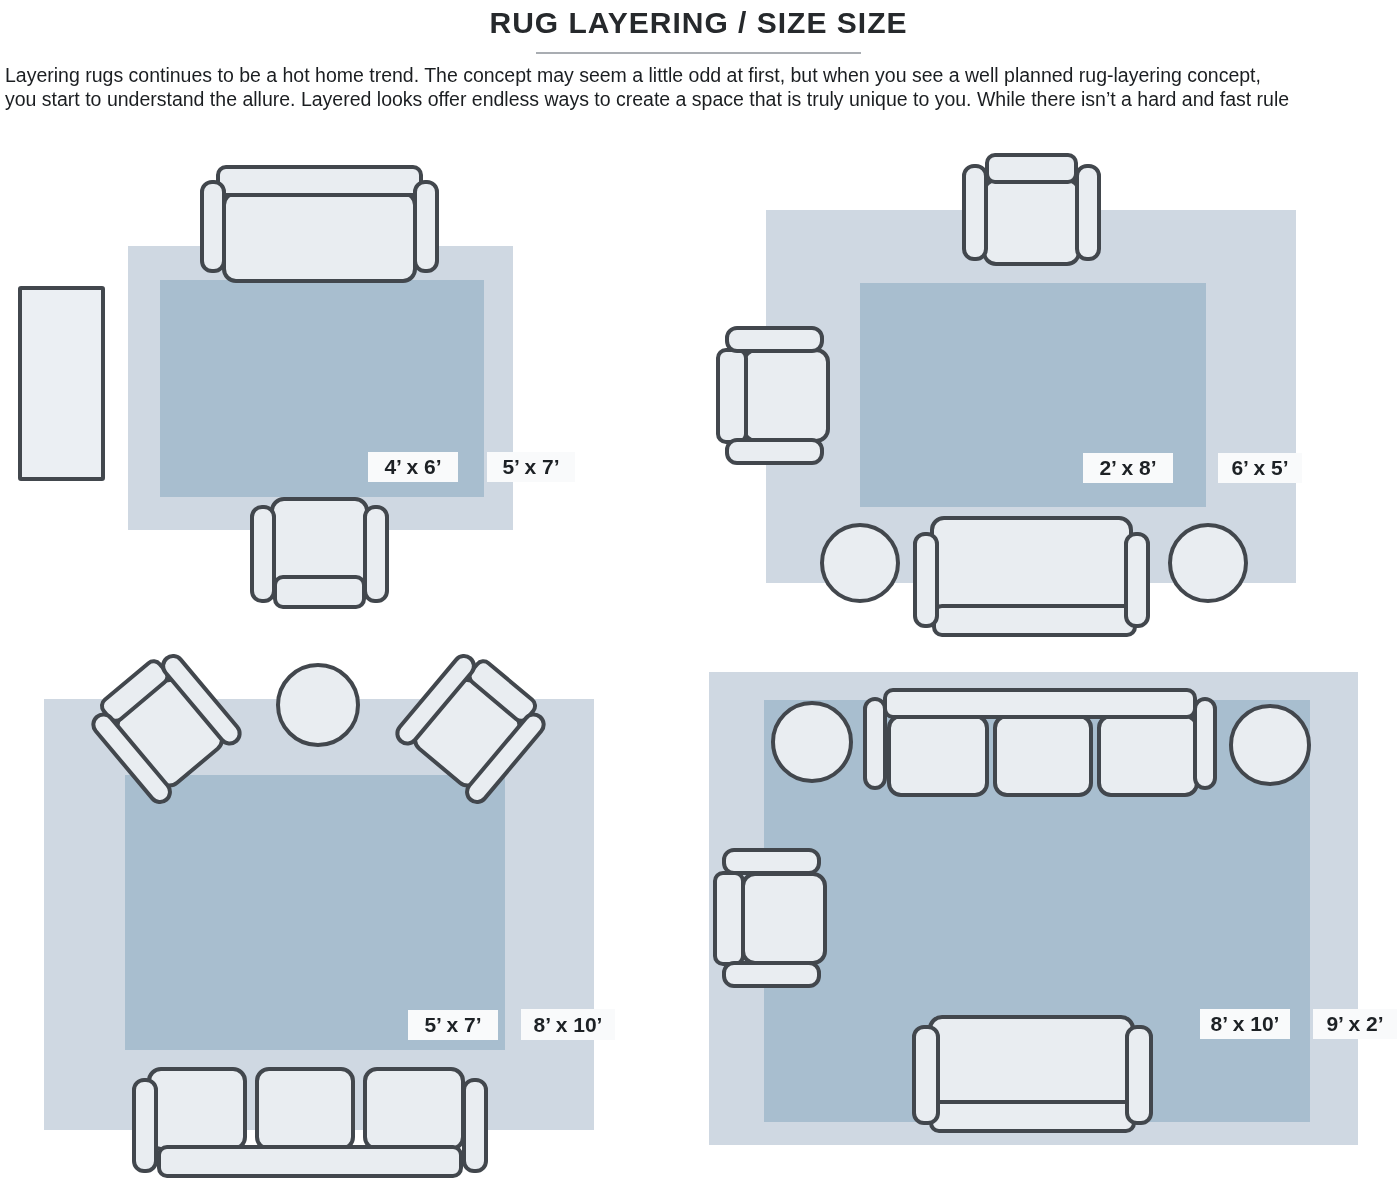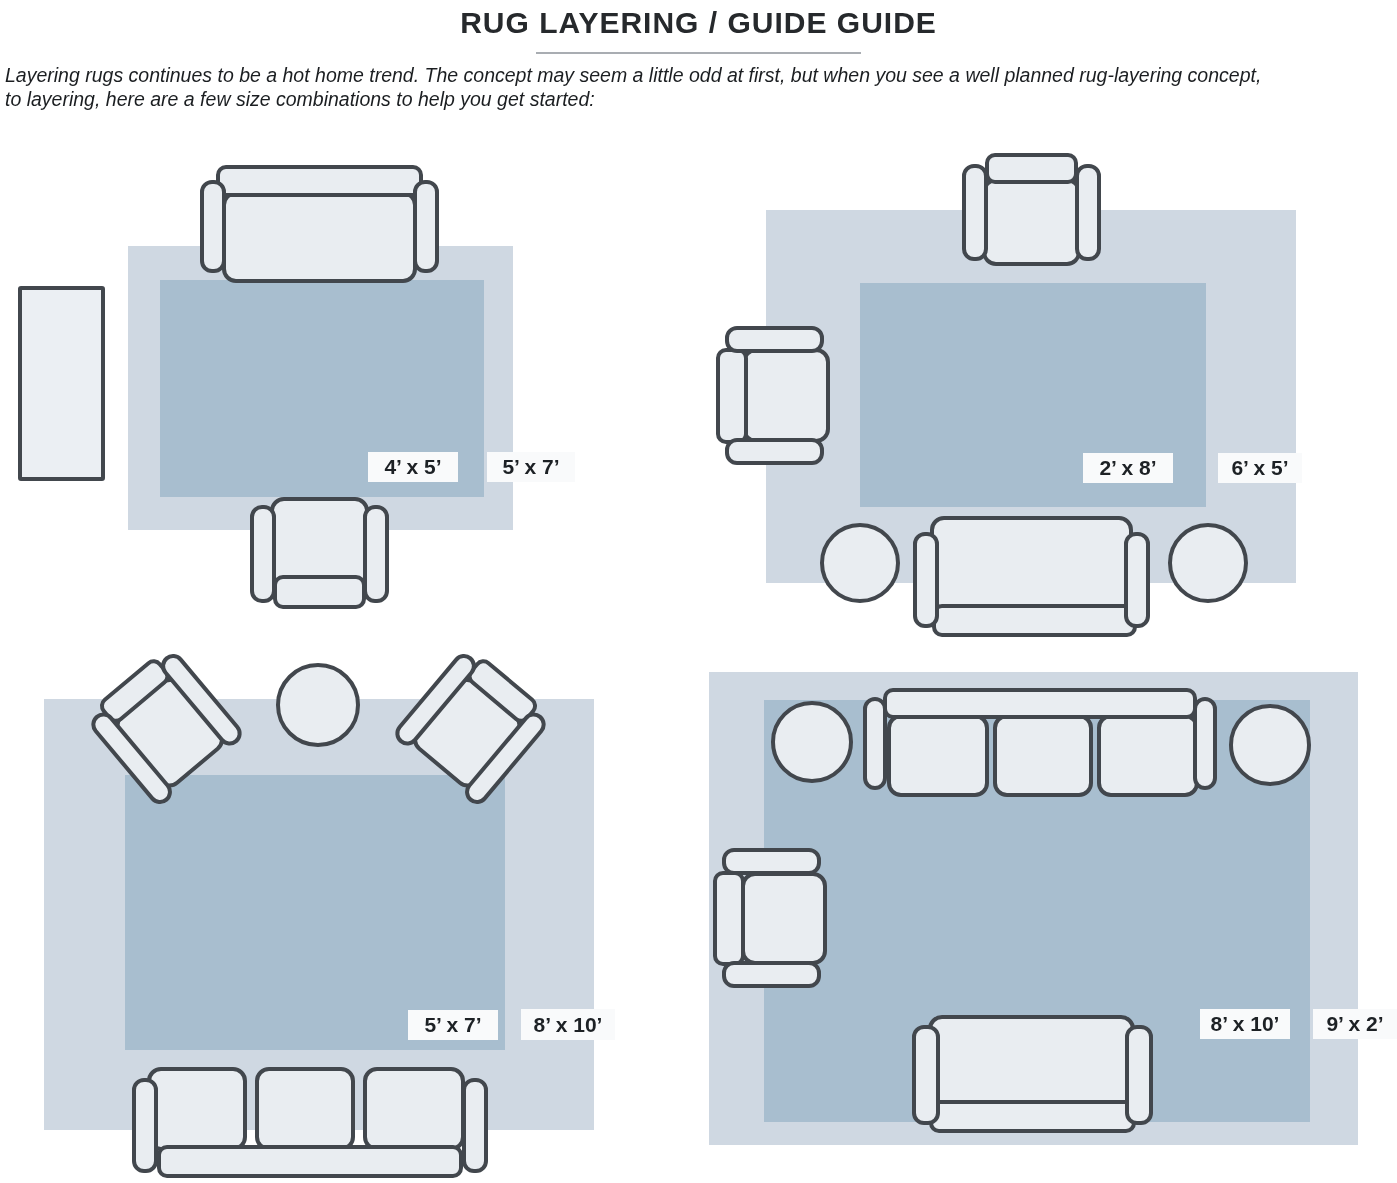--- a/index.html
+++ b/index.html
@@ -27,21 +27,21 @@
     color:#26292c;
   }
   .title-underline{
     position:absolute;top:52px;left:536px;
     width:325px;height:2px;background:var(--divider);
   }
   .intro{
     position:absolute;top:64px;left:5px;width:1390px;
     font-size:19.5px;line-height:23.5px;color:var(--text);
   }
-  .intro div{white-space:nowrap;font-style:italic;}
+  .intro div{white-space:nowrap;}
   .rug{position:absolute;}
   .rug.outer{background:var(--outer-rug);z-index:1;}
   .rug.inner{background:var(--inner-rug);z-index:2;}
   .piece{position:absolute;z-index:3;}
   .part{
     position:absolute;
     background:var(--furniture-fill);
     border:4px solid var(--furniture-outline);
     border-radius:12px;
   }
@@ -60,25 +60,25 @@
     color:var(--label-text);
     font-size:21px;font-weight:700;
     display:flex;align-items:center;justify-content:center;
   }
   .rot-l{transform:rotate(-40deg);}
   .rot-r{transform:rotate(40deg);}
 </style>
 </head>
 <body>
 
-<h1 class="page-title">RUG LAYERING / GUIDE GUIDE</h1>
+<h1 class="page-title">RUG LAYERING / SIZE SIZE</h1>
 <div class="title-underline"></div>
 <div class="intro">
   <div>Layering rugs continues to be a hot home trend. The concept may seem a little odd at first, but when you see a well planned rug-layering concept,</div>
-  <div>to layering, here are a few size combinations to help you get started:</div>
+  <div>you start to understand the allure. Layered looks offer endless ways to create a space that is truly unique to you. While there isn’t a hard and fast rule</div>
 </div>
 
 <div>
   <div class="rug outer" style="left:128px;top:246px;width:385px;height:284px;"></div>
   <div class="rug inner" style="left:160px;top:280px;width:324px;height:217px;"></div>
 
   <div class="piece" style="left:200px;top:165px;width:239px;height:118px;">
     <div class="part seat" style="left:22px;top:26px;width:195px;height:92px;"></div>
     <div class="part back" style="left:16px;top:0;width:207px;height:32px;"></div>
     <div class="part" style="left:0;top:15px;width:26px;height:93px;"></div>
@@ -87,21 +87,21 @@
 
   <div class="piece" style="left:250px;top:497px;width:139px;height:116px;">
     <div class="part seat" style="left:20px;top:0;width:99px;height:92px;"></div>
     <div class="part back" style="left:23px;top:78px;width:93px;height:34px;"></div>
     <div class="part" style="left:0;top:8px;width:26px;height:98px;"></div>
     <div class="part" style="left:113px;top:8px;width:26px;height:98px;"></div>
   </div>
 
   <div class="side-table" style="left:18px;top:286px;width:87px;height:195px;"></div>
 
-  <div class="size-label" style="left:368px;top:452px;width:90px;height:30px;">4’ x 5’</div>
+  <div class="size-label" style="left:368px;top:452px;width:90px;height:30px;">4’ x 6’</div>
   <div class="size-label" style="left:487px;top:452px;width:88px;height:30px;">5’ x 7’</div>
 </div>
 
 <div>
   <div class="rug outer" style="left:766px;top:210px;width:530px;height:373px;"></div>
   <div class="rug inner" style="left:860px;top:283px;width:346px;height:224px;"></div>
 
   <div class="piece" style="left:962px;top:153px;width:138px;height:115px;">
     <div class="part seat" style="left:20px;top:25px;width:99px;height:88px;"></div>
     <div class="part back" style="left:23px;top:0;width:93px;height:31px;"></div>

